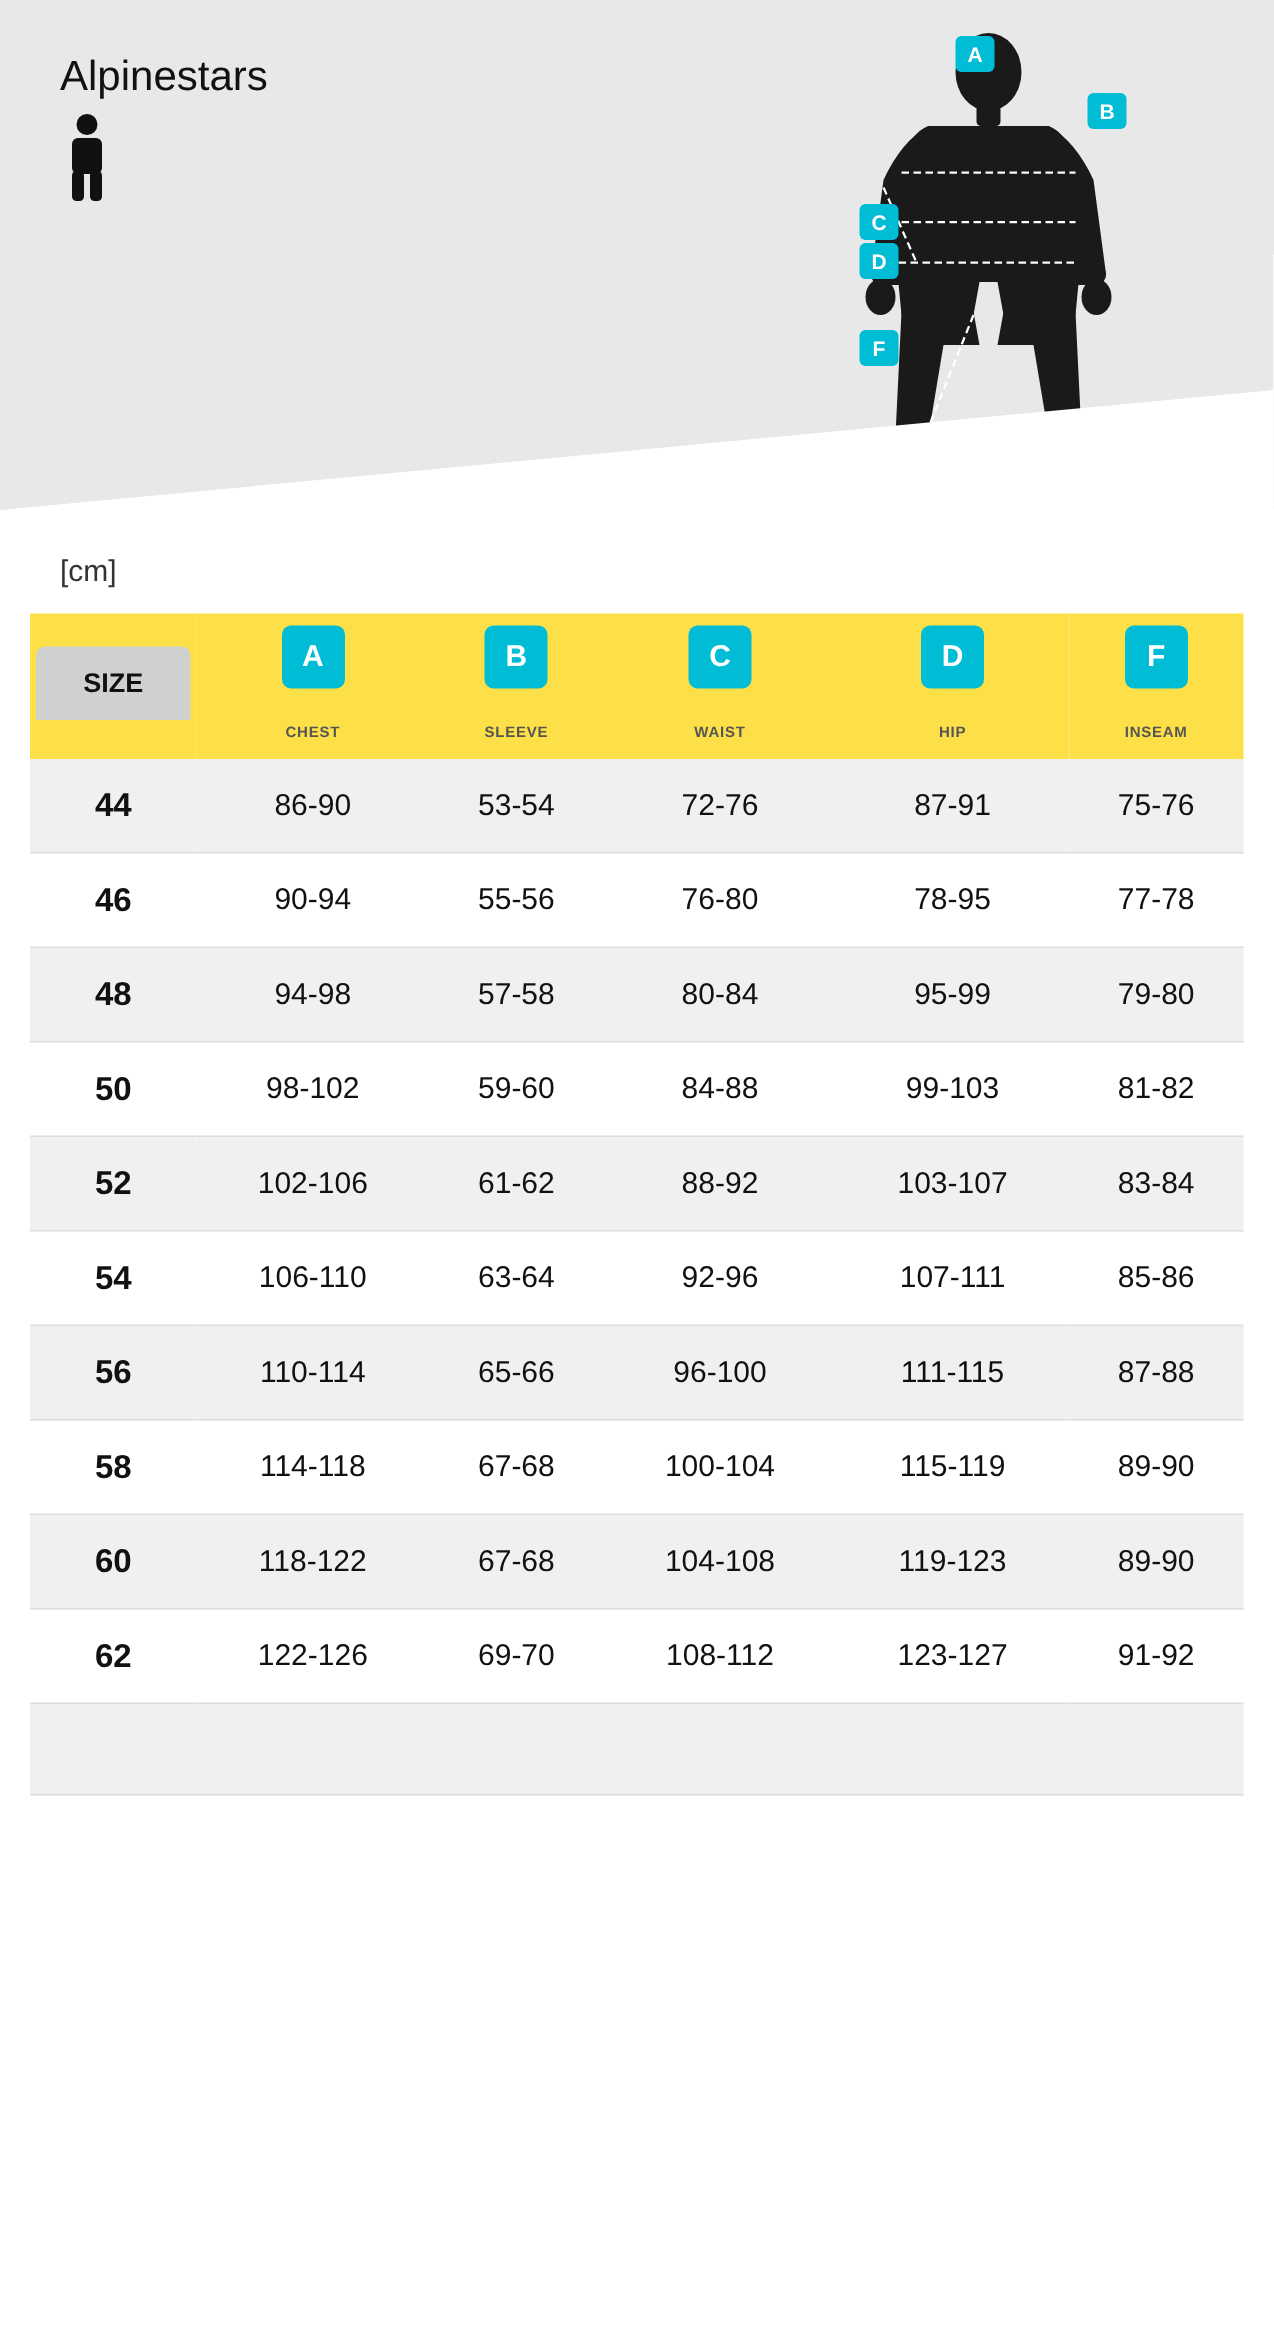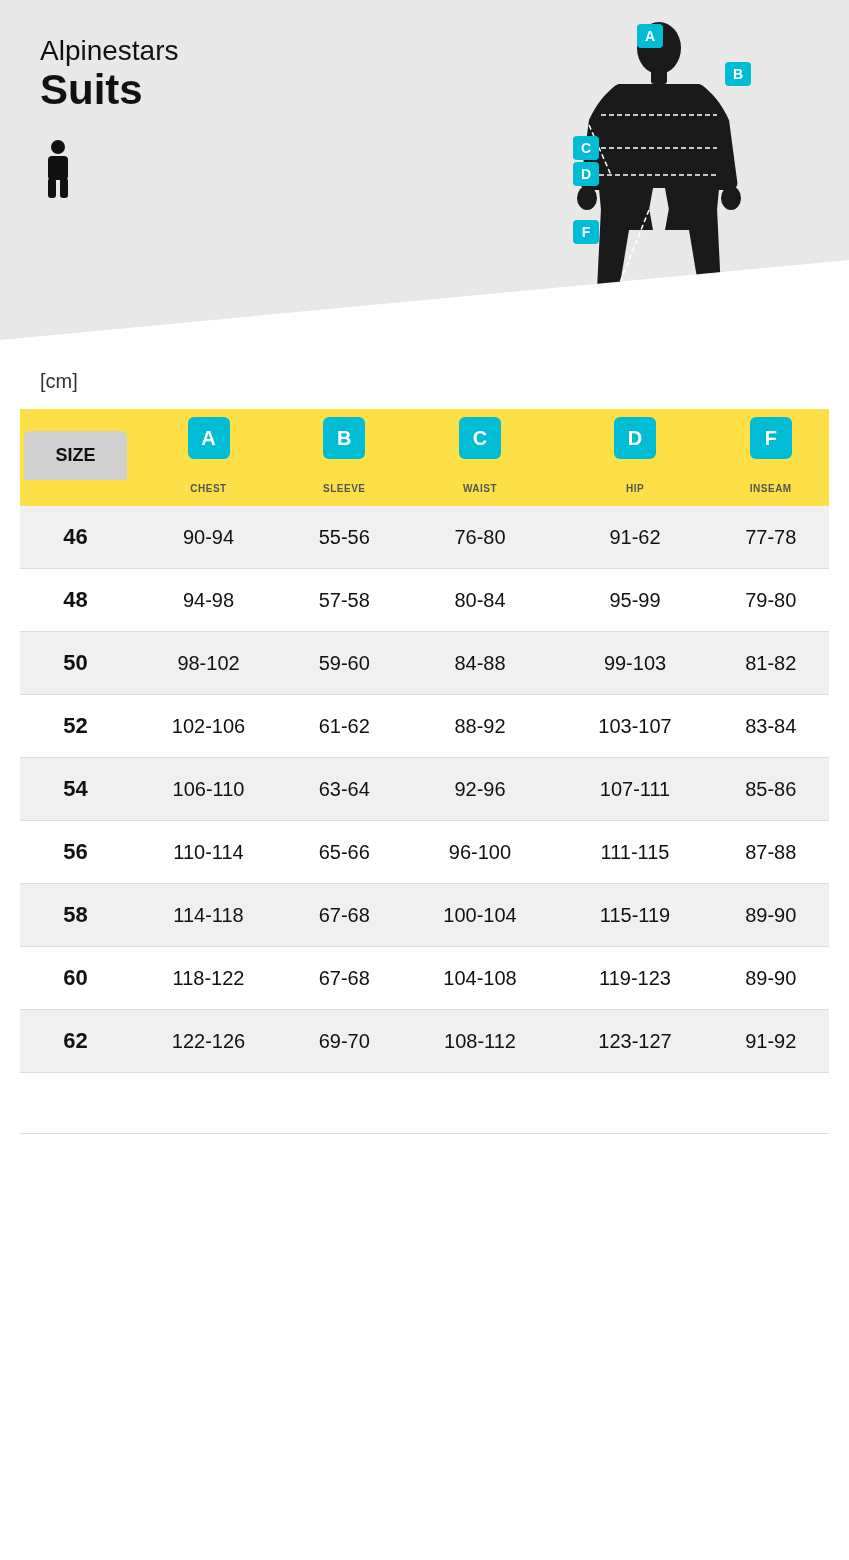--- a/index.html
+++ b/index.html
@@ -150,21 +150,20 @@
 
     .last-row td {
       padding: 30px 8px;
     }
   </style>
 </head>
 <body>
 
 <div class="header-section">
   <div class="brand-title">Alpinestars</div>
-  <div class="product-title">Suits</div>
 
   
   <svg class="person-icon" viewBox="0 0 36 60" fill="#111">
     <circle cx="18" cy="8" r="7"></circle>
     <rect x="8" y="17" width="20" height="24" rx="4"></rect>
     <rect x="8" y="39" width="8" height="20" rx="3"></rect>
     <rect x="20" y="39" width="8" height="20" rx="3"></rect>
   </svg>
 
   
@@ -252,25 +251,33 @@
           <span class="col-label">HIP</span>
         </th>
         <th>
           <div class="col-badge">F</div>
           <span class="col-label">INSEAM</span>
         </th>
       </tr>
     </thead>
     <tbody id="table-body">
         <tr>
+          <td>44</td>
+          <td>86-90</td>
+          <td>53-54</td>
+          <td>72-76</td>
+          <td>87-91</td>
+          <td>75-76</td>
+        </tr>
+        <tr>
           <td>46</td>
           <td>90-94</td>
           <td>55-56</td>
           <td>76-80</td>
-          <td>91-62</td>
+          <td>78-95</td>
           <td>77-78</td>
         </tr>
         <tr>
           <td>48</td>
           <td>94-98</td>
           <td>57-58</td>
           <td>80-84</td>
           <td>95-99</td>
           <td>79-80</td>
         </tr>

